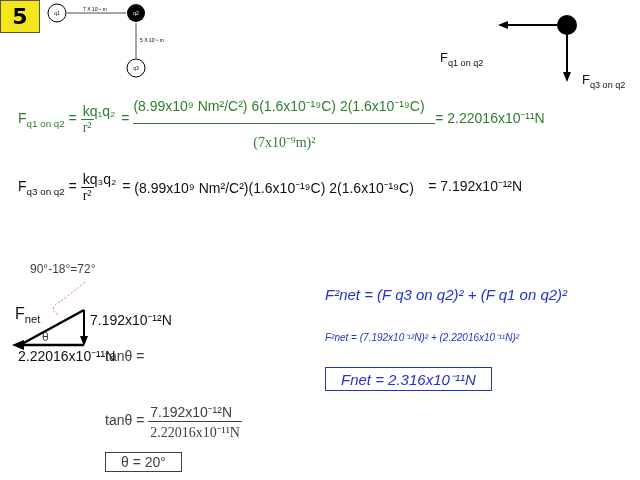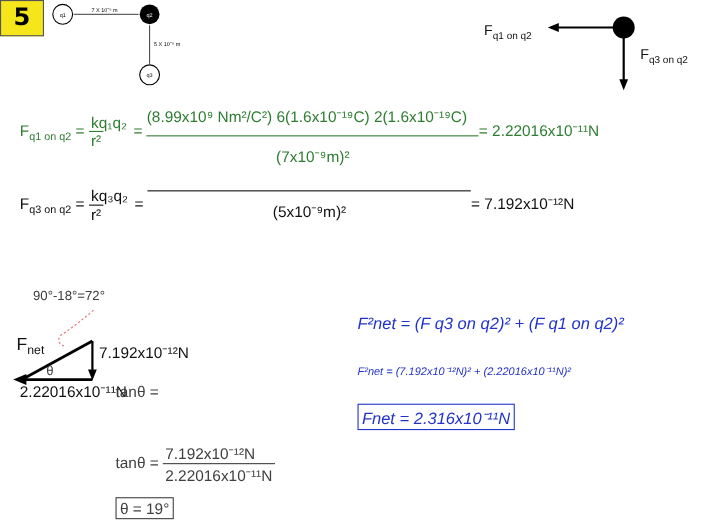--- a/index.html
+++ b/index.html
@@ -10,23 +10,23 @@
            box-sizing:border-box; font-weight:bold; font-size:22px; line-height:31px; text-align:center;
            color:#000; font-family:"DejaVu Sans", sans-serif; }
   .green { color:#2e7d32; }
   .black { color:#111; }
   .red { color:#404040; }
   .blue { color:#2233cc;font-style:italic; }
   .eq { font-size:14px; white-space:nowrap; }
   sub, sup { font-size:70%; }
   .frac { display:inline-flex; flex-direction:column; align-items:flex-start; vertical-align:middle; }
   .frac .num { padding:0 2px; }
-  .frac .den { border-top:1px solid currentColor; padding:0 2px; }
-  .boxed { border:1px solid currentColor; padding:1px 3px; }
-  .lbl { font-size:13px; }
+  .frac .den { border-top:1px solid currentColor; padding:0 2px;font-family:Liberation Serif, serif; }
+  .boxed { border:1px solid currentColor; padding:1px 15px; }
+  .lbl { font-size:13px;margin-top:30px; }
 </style>
 </head>
 <body>
 
 <div class="abs badge">5</div>
 
 <svg class="abs" style="left:40px;top:0" width="130" height="85">
   <circle cx="17" cy="13" r="9" fill="#fff" stroke="#000"></circle>
   <text x="17" y="15" font-size="5" text-anchor="middle" font-family="Liberation Sans, sans-serif">q1</text>
   <circle cx="96" cy="13" r="9" fill="#000"></circle>
@@ -66,21 +66,21 @@
   <span>= 2.22016x10⁻¹¹N</span>
 </div>
 
 <div class="abs eq black" style="left:18px;top:170px">
   <span>F</span><sub>q3 on q2</sub> =
   <span class="frac">
       <span class="num">kq₃q₂</span>
       <span class="den">r²</span>
     </span> =
   <span class="frac" style="width:290px">
-      <span class="den" style="width:100%;text-align:center;padding-top:8px">(5x10⁻⁹m)²</span>
+      <span class="num" style="padding:8px 0">(8.99x10⁹ Nm²/C²)(1.6x10⁻¹⁹C) 2(1.6x10⁻¹⁹C)</span>
     </span>
   <span>= 7.192x10⁻¹²N</span>
 </div>
 
 <div class="abs red" style="left:30px;top:262px;font-size:12px">90°-18°=72°</div>
 <svg class="abs" style="left:0;top:270px" width="100" height="80">
   <path d="M85,12 Q70,25 55,35 Q50,42 60,45" fill="none" stroke="#e57373" stroke-dasharray="2,2"></path>
   <line x1="84" y1="40" x2="84" y2="70" stroke="#000" stroke-width="2"></line>
   <polygon points="84,76 80,66 88,66" fill="#000"></polygon>
   <line x1="84" y1="75" x2="20" y2="75" stroke="#000" stroke-width="2.5"></line>
@@ -97,17 +97,17 @@
 <div class="abs eq red" style="left:105px;top:348px">
   <span>tanθ =</span>
 </div>
 <div class="abs eq red" style="left:105px;top:402px">
   <span>tanθ =</span>
   <span class="frac">
       <span class="num">7.192x10⁻¹²N</span>
       <span class="den">2.22016x10⁻¹¹N</span>
     </span>
 </div>
-<div class="abs eq red boxed" style="left:105px;top:452px">θ = 19°</div>
+<div class="abs eq red boxed" style="left:105px;top:452px">θ = 20°</div>
 
 <div class="abs eq blue" style="left:325px;top:286px;font-size:15px">F²net = (F q3 on q2)² + (F q1 on q2)²</div>
 <div class="abs eq blue" style="left:325px;top:330px;font-size:10px">F²net = (7.192x10⁻¹²N)² + (2.22016x10⁻¹¹N)²</div>
 <div class="abs eq blue boxed" style="left:325px;top:367px;font-size:15px">Fnet = 2.316x10⁻¹¹N</div>
 
 </body></html>

